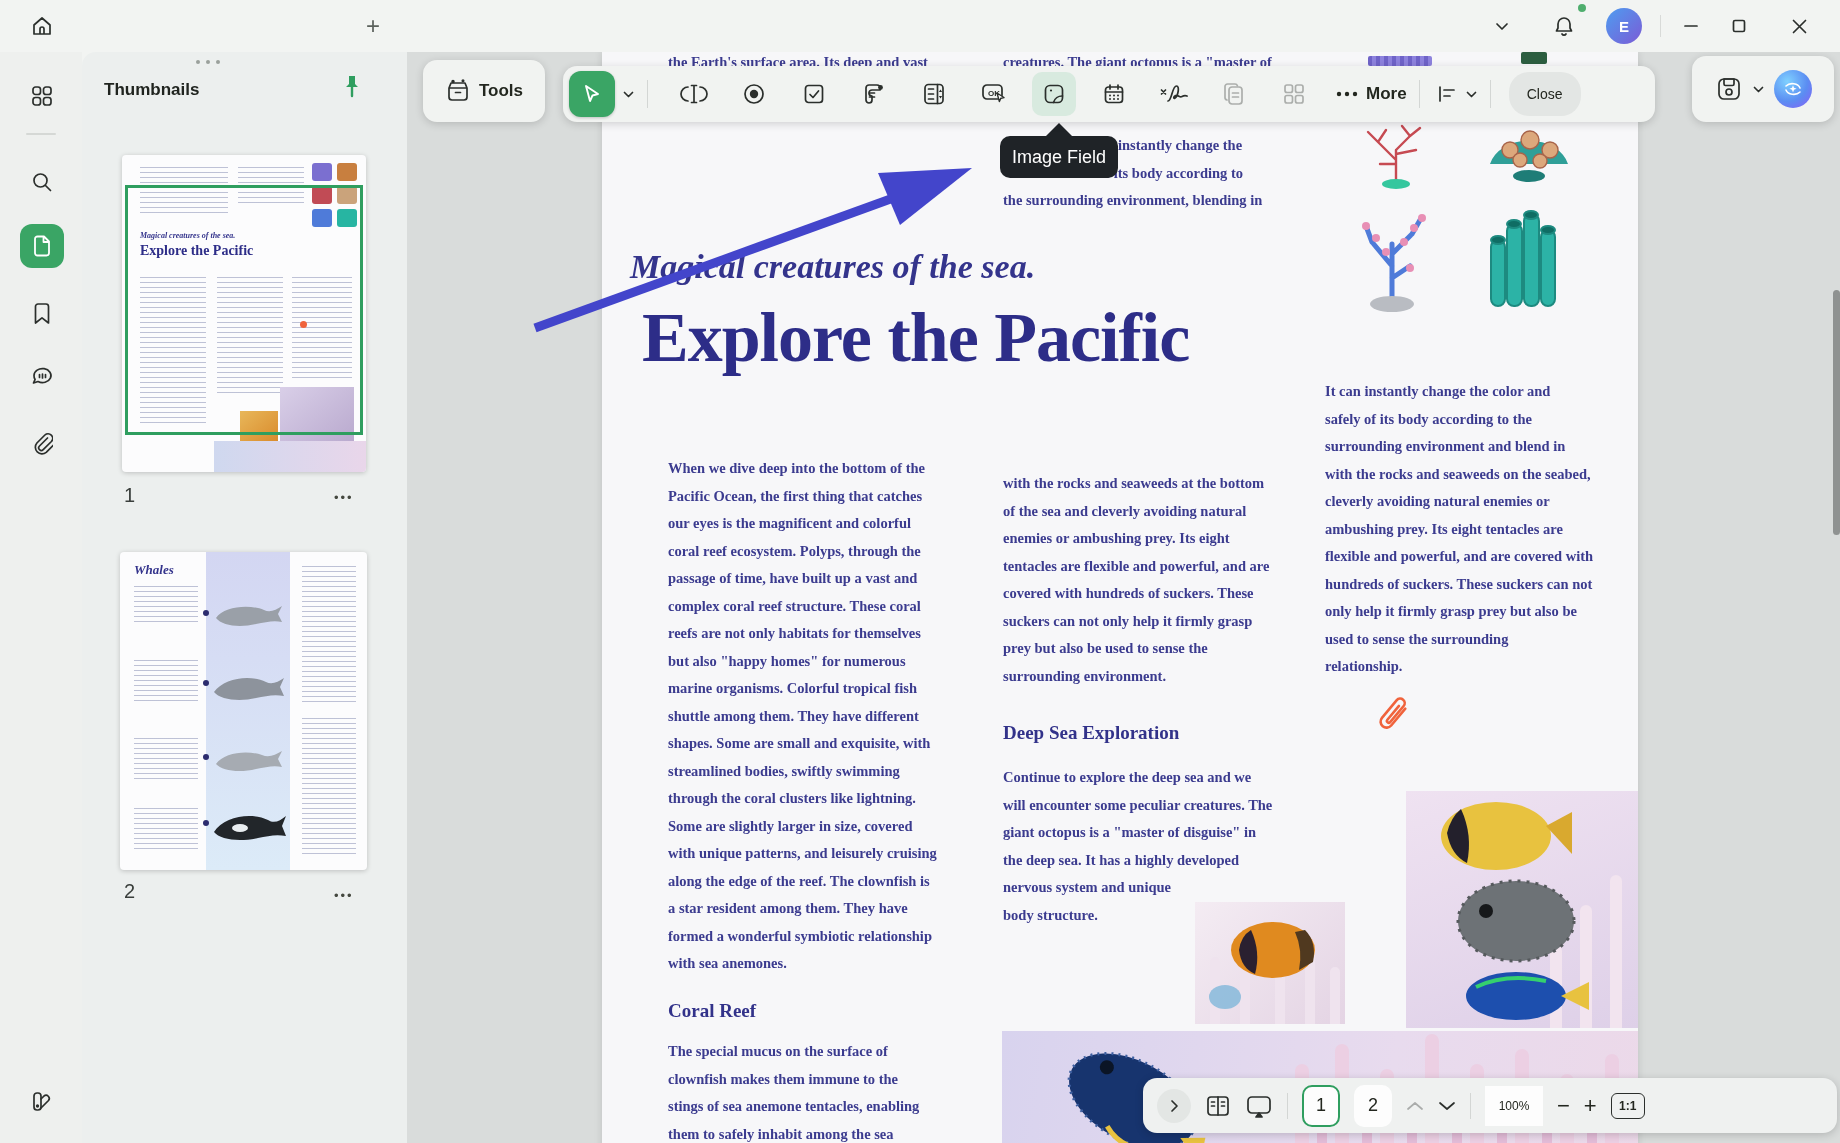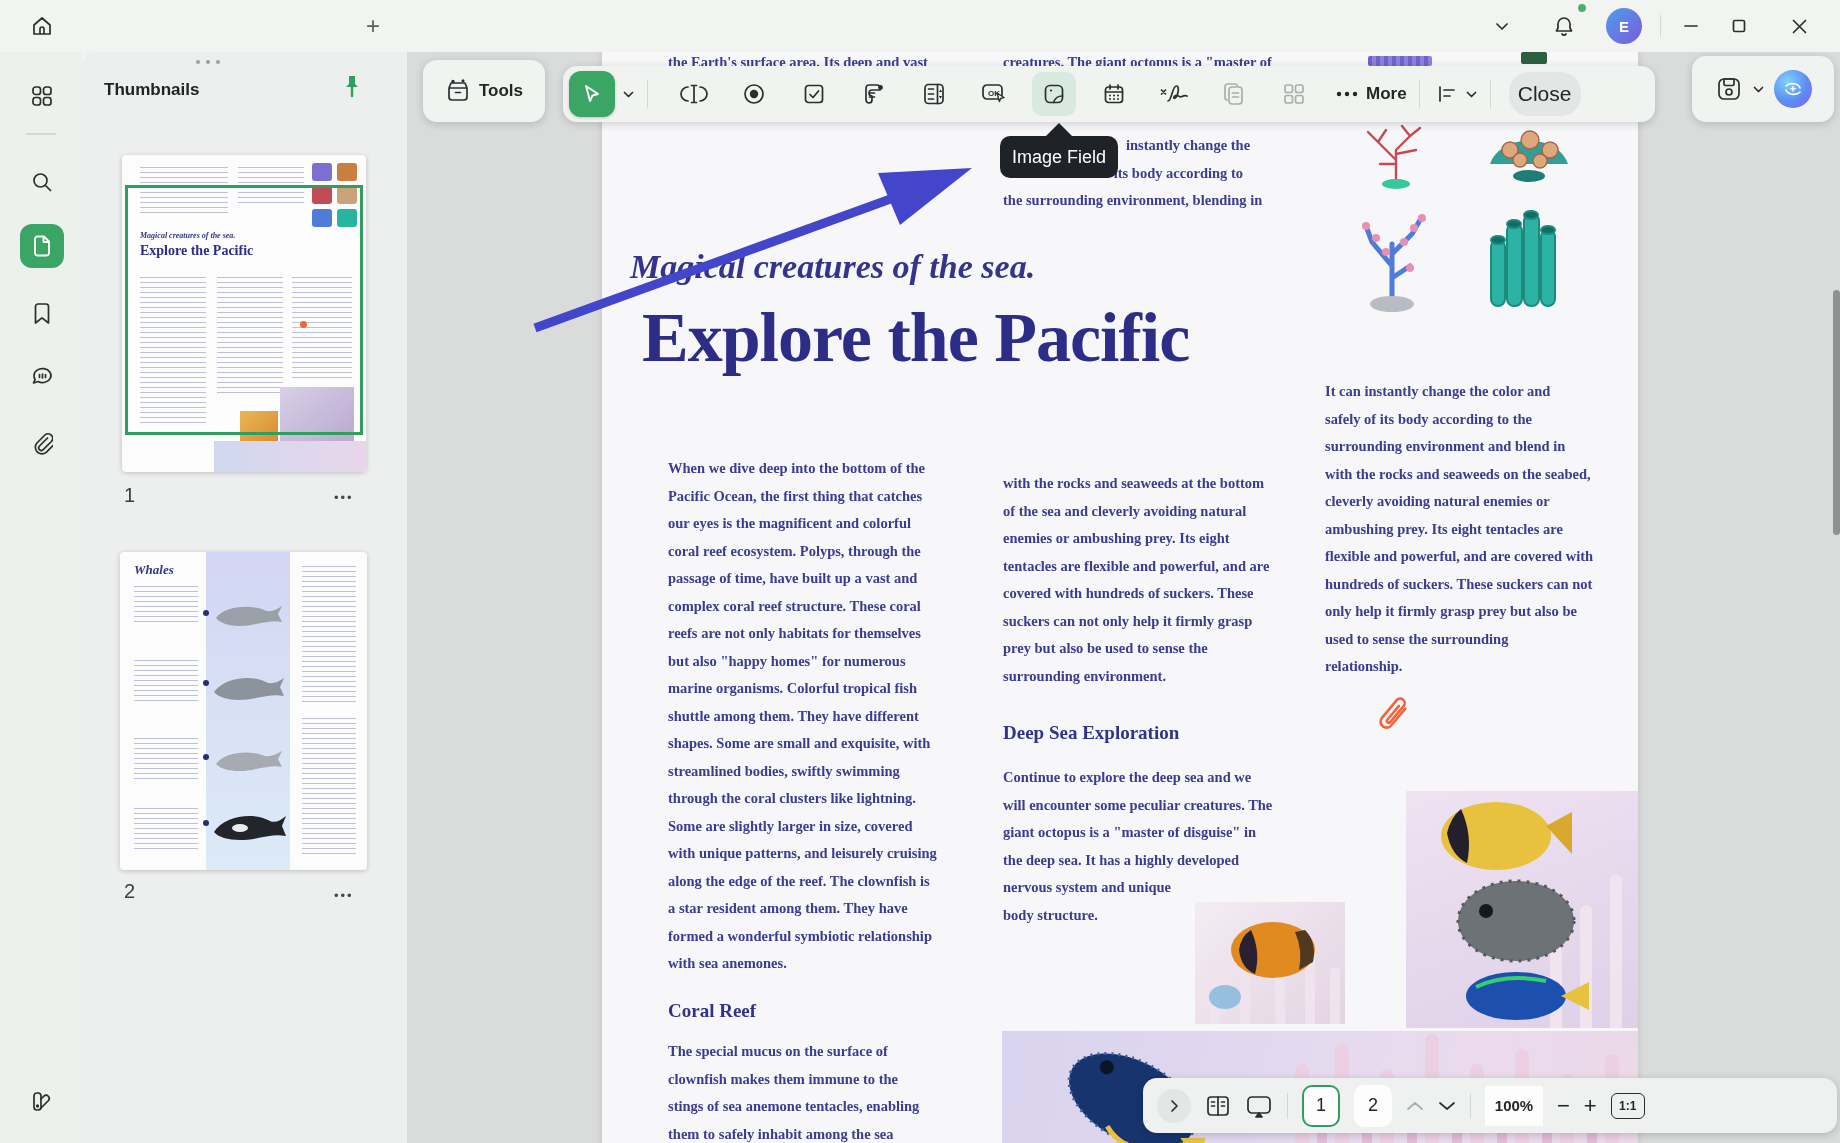--- a/index.html
+++ b/index.html
@@ -58,56 +58,56 @@
   #toolspanel{left:423px;top:60px;width:122px;height:62px;justify-content:center;gap:8px;}
   #toolspanel .lbl{font-size:17px;font-weight:bold;color:#23271f;}
   #maintoolbar{left:563px;top:66px;width:1092px;height:56px;padding:0 12px 0 6px;}
   .selectbtn{width:46px;height:46px;border-radius:12px;background:#3aa565;display:flex;align-items:center;justify-content:center;box-shadow:0 1px 3px rgba(0,0,0,.2);}
   .tbico{width:44px;height:44px;border-radius:10px;display:flex;align-items:center;justify-content:center;margin-left:16px;}
   .tbico.first{margin-left:24px;}
   .tbico.hl{background:#d8eadf;}
   .tbico.dis{opacity:.35;}
   .tbdiv{width:1px;height:28px;background:#d3d6d4;margin-left:12px;}
   .morebox{display:flex;align-items:center;gap:8px;margin-left:20px;font-size:17px;font-weight:bold;color:#23271f;}
-  .closebtn{margin-left:18px;width:72px;height:44px;border-radius:20px;background:#e3e6e4;display:flex;align-items:center;justify-content:center;font-size:21px;color:#23271f;}
+  .closebtn{margin-left:18px;width:72px;height:44px;border-radius:20px;background:#e3e6e4;display:flex;align-items:center;justify-content:center;font-size:14px;color:#23271f;}
   #rightpanel{left:1692px;top:56px;width:142px;height:66px;justify-content:center;gap:9px;}
   .aibtn{width:38px;height:38px;border-radius:50%;background:radial-gradient(circle at 35% 30%,#7fd1ff,#5b8df2 55%,#8a5cf6);display:flex;align-items:center;justify-content:center;}
 
   
   #tooltip{left:1000px;top:136px;width:118px;height:42px;background:#1f2327;border-radius:10px;z-index:55;
            display:flex;align-items:center;justify-content:center;color:#fff;font-size:18px;white-space:nowrap;}
   #tooltip .caret{position:absolute;left:46px;top:-13px;width:0;height:0;border:13px solid transparent;border-bottom-color:#1f2327;border-top:none;}
 
   
   #bottombar{left:736px;top:1026px;width:694px;height:55px;background:#eff1f0;border-radius:14px;
              box-shadow:0 2px 8px rgba(0,0,0,.18);display:flex;align-items:center;gap:14px;padding:0 14px;z-index:45;}
   .bbdiv{width:1px;height:26px;background:#d3d6d4;}
   .pgbtn{width:38px;height:42px;border-radius:10px;background:#fdfdfd;display:flex;align-items:center;justify-content:center;font-size:18px;color:#23271f;}
   .pgbtn.cur{border:2px solid #2f9e5f;}
-  .zoombox{width:58px;height:40px;border-radius:0;background:#fdfdfd;display:flex;align-items:center;justify-content:center;font-size:15px;color:#23271f;font-weight:bold;}
+  .zoombox{width:58px;height:40px;border-radius:0;background:#fdfdfd;display:flex;align-items:center;justify-content:center;font-size:12px;color:#23271f;}
   .ratio{width:34px;height:26px;border:1.7px solid #2b2f2c;border-radius:6px;display:flex;align-items:center;justify-content:center;font-size:12px;font-weight:bold;color:#23271f;}
   .circbtn{width:34px;height:34px;border-radius:50%;background:#e3e6e4;display:flex;align-items:center;justify-content:center;}
   .plusminus{font-size:22px;color:#23271f;line-height:20px;}
 
   
   #scrolltrack{left:1426px;top:0;width:7px;height:1091px;}
   #scrollthumb{left:0;top:238px;width:7px;height:245px;background:#8f9291;border-radius:4px;}
 </style>
 </head>
 <body>
 
 <div id="app">
 
   <div id="canvas" class="abs">
     <div id="page" class="abs">
 
       <div class="abs ser dline" style="left:66px;top:-3px;">the Earth's surface area. Its deep and vast</div>
       <div class="abs ser dline" style="left:401px;top:-3px;">creatures. The giant octopus is a "master of</div>
 
-      <div class="abs ser dline" style="left:516px;top:80px;margin-left:8px;">instantly change the</div>
+      <div class="abs ser dline" style="left:516px;top:80px;">instantly change the</div>
       <div class="abs ser dline" style="left:496px;top:108px;">of its body according to</div>
       <div class="abs ser dline" style="left:401px;top:135px;">the surrounding environment, blending in</div>
 
       <div class="abs ser subtitle" style="left:28px;top:196px;">Magical creatures of the sea.</div>
       <div class="abs ser bigtitle" style="left:40px;top:246px;">Explore the Pacific</div>
 
       <div class="abs ser dline" style="left:66px;top:403px;">
           <div class="tl">When we dive deep into the bottom of the</div>
           <div class="tl">Pacific Ocean, the first thing that catches</div>
           <div class="tl">our eyes is the magnificent and colorful</div>

